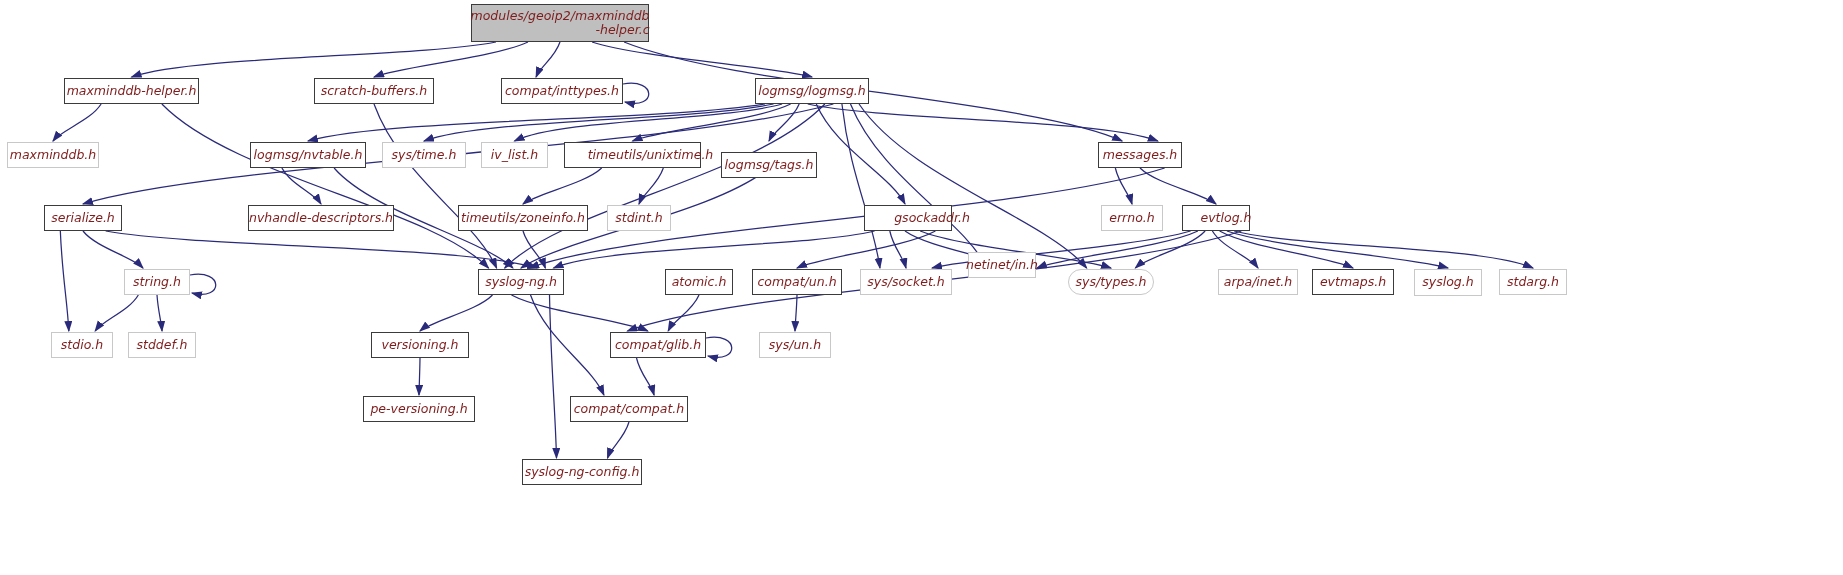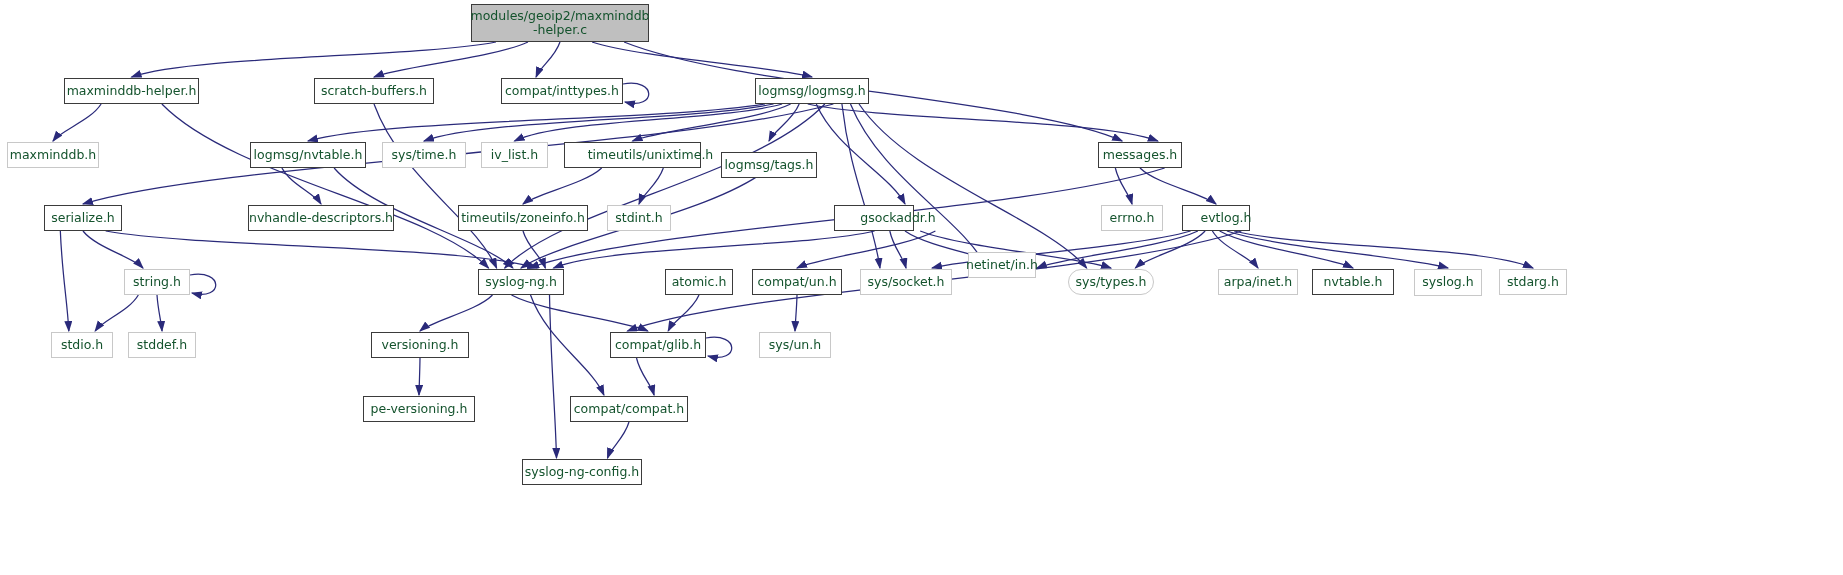--- a/index.html
+++ b/index.html
@@ -1,22 +1,22 @@
 <!DOCTYPE html>
 <html><head>
 <meta charset="utf-8">
 <title>Include dependency graph</title>
 <style>
   html,body{margin:0;padding:0;background:#ffffff;}
   #canvas{position:relative;width:1843px;height:575px;background:#ffffff;
           font-family:"DejaVu Sans","Liberation Sans",sans-serif;overflow:hidden;}
   #edges{position:absolute;left:0;top:0;width:1843px;height:575px;pointer-events:none;}
   .node{position:absolute;box-sizing:border-box;display:flex;align-items:center;
-        justify-content:center;text-align:center;line-height:1.15;
-        font-size:12.5px;color:#14532d;white-space:pre;background:#ffffff;}
+        justify-content:center;text-align:right;line-height:1.15;
+        font-size:12.5px;color:#7f1d1d;white-space:pre;background:#ffffff;font-style:italic;}
   .node.internal{border:1.3px solid #3b3b3b;}
   .node.external{border:1.3px solid #c8c8c8;}
   .node.root{background:#bfbfbf;border:1.3px solid #3b3b3b;}
 </style>
 </head>
 <body>
 
 <div id="canvas">
   <svg id="edges" viewBox="0 0 1843 575" xmlns="http://www.w3.org/2000/svg">
     <defs>
@@ -97,32 +97,32 @@
       <div class="node internal" style="left: 250px; top: 142px; width: 116px; height: 26px;">logmsg/nvtable.h</div>
       <div class="node external" style="left: 382px; top: 142px; width: 84px; height: 26px;">sys/time.h</div>
       <div class="node external" style="left: 481px; top: 142px; width: 67px; height: 26px;">iv_list.h</div>
       <div class="node internal" style="left: 564px; top: 142px; width: 137px; height: 26px; padding-left: 36px;">timeutils/unixtime.h</div>
       <div class="node internal" style="left: 721px; top: 142px; width: 96px; height: 26px; margin-top: 10px;">logmsg/tags.h</div>
       <div class="node internal" style="left: 1098px; top: 142px; width: 84px; height: 26px;">messages.h</div>
       <div class="node internal" style="left: 44px; top: 205px; width: 78px; height: 26px;">serialize.h</div>
       <div class="node internal" style="left: 248px; top: 205px; width: 146px; height: 26px;">nvhandle-descriptors.h</div>
       <div class="node internal" style="left: 458px; top: 205px; width: 130px; height: 26px;">timeutils/zoneinfo.h</div>
       <div class="node external" style="left: 607px; top: 205px; width: 64px; height: 26px;">stdint.h</div>
-      <div class="node internal" style="left: 834px; top: 205px; width: 80px; height: 26px; padding-left: 48px;">gsockaddr.h</div>
+      <div class="node internal" style="left: 864px; top: 205px; width: 88px; height: 26px; padding-left: 48px;">gsockaddr.h</div>
       <div class="node external" style="left: 1101px; top: 205px; width: 62px; height: 26px;">errno.h</div>
       <div class="node internal" style="left: 1182px; top: 205px; width: 68px; height: 26px; padding-left: 20px;">evtlog.h</div>
       <div class="node external" style="left: 124px; top: 269px; width: 66px; height: 26px;">string.h</div>
       <div class="node internal" style="left: 478px; top: 269px; width: 86px; height: 26px;">syslog-ng.h</div>
       <div class="node internal" style="left: 665px; top: 269px; width: 68px; height: 26px;">atomic.h</div>
       <div class="node internal" style="left: 752px; top: 269px; width: 90px; height: 26px;">compat/un.h</div>
       <div class="node external" style="left: 860px; top: 269px; width: 92px; height: 26px;">sys/socket.h</div>
       <div class="node external" style="left: 968px; top: 252px; width: 68px; height: 26px;">netinet/in.h</div>
       <div class="node external" style="left: 1068px; top: 269px; width: 86px; height: 26px; border-radius: 13px;">sys/types.h</div>
       <div class="node external" style="left: 1218px; top: 269px; width: 80px; height: 26px;">arpa/inet.h</div>
-      <div class="node internal" style="left: 1312px; top: 269px; width: 82px; height: 26px;">nvtable.h</div>
+      <div class="node internal" style="left: 1312px; top: 269px; width: 82px; height: 26px;">evtmaps.h</div>
       <div class="node external" style="left: 1414px; top: 269px; width: 68px; height: 27px;">syslog.h</div>
       <div class="node external" style="left: 1499px; top: 269px; width: 68px; height: 26px;">stdarg.h</div>
       <div class="node external" style="left: 51px; top: 332px; width: 62px; height: 26px;">stdio.h</div>
       <div class="node external" style="left: 128px; top: 332px; width: 68px; height: 26px;">stddef.h</div>
       <div class="node internal" style="left: 371px; top: 332px; width: 98px; height: 26px;">versioning.h</div>
       <div class="node internal" style="left: 610px; top: 332px; width: 96px; height: 26px;">compat/glib.h</div>
       <div class="node external" style="left: 759px; top: 332px; width: 72px; height: 26px;">sys/un.h</div>
       <div class="node internal" style="left: 363px; top: 396px; width: 112px; height: 26px;">pe-versioning.h</div>
       <div class="node internal" style="left: 570px; top: 396px; width: 118px; height: 26px;">compat/compat.h</div>
       <div class="node internal" style="left: 522px; top: 459px; width: 120px; height: 26px;">syslog-ng-config.h</div>

